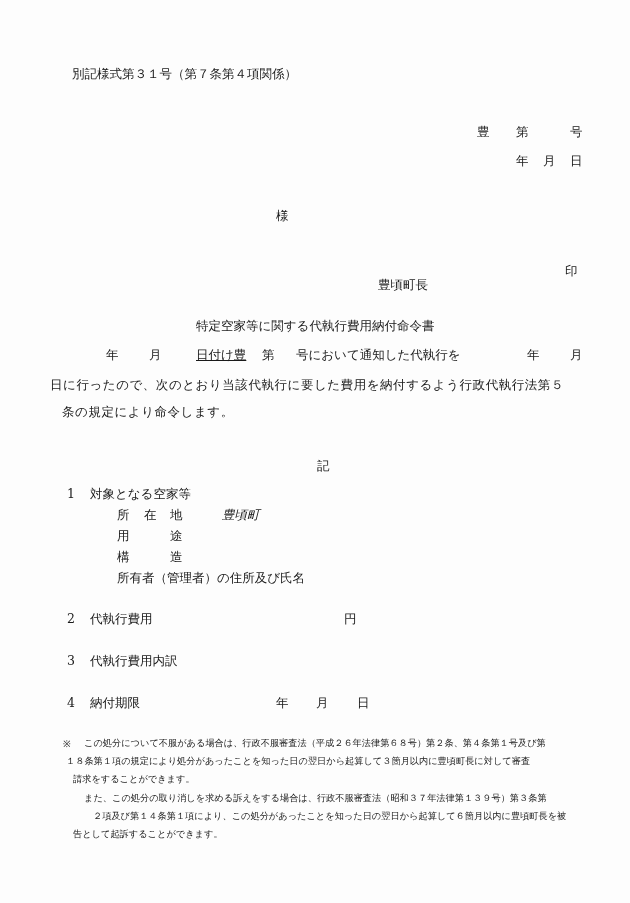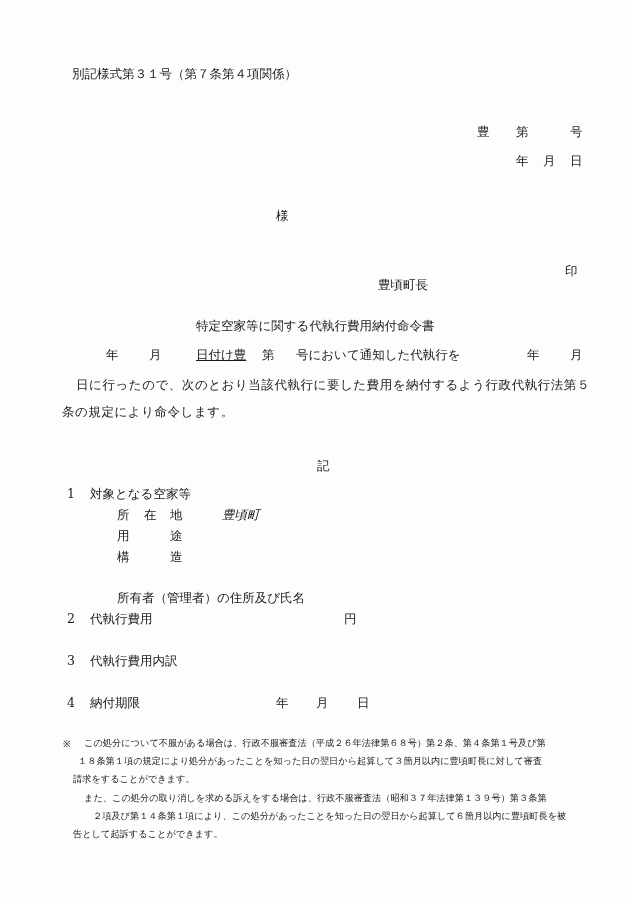--- a/index.html
+++ b/index.html
@@ -36,42 +36,42 @@
 <div class="abs t13" style="left:196px;top:318px;">特定空家等に関する代執行費用納付命令書</div>
 
 <div>
   <span class="abs t13" style="left:106px;top:347px;">年</span>
   <span class="abs t13" style="left:149px;top:347px;">月</span>
   <span class="abs t13" style="left:196px;top:347px;text-decoration:underline;">日付け豊</span>
   <span class="abs t13" style="left:262px;top:347px;">第</span>
   <span class="abs t13" style="left:288px;top:347px;margin-left:8px;">号において通知した代執行を</span>
   <span class="abs t13" style="left:527px;top:347px;">年</span>
   <span class="abs t13" style="left:570px;top:347px;">月</span>
-  <div class="abs t13" style="left:76px;top:377px;letter-spacing:0.55px;">日に行ったので、次のとおり当該代執行に要した費用を納付するよう行政代執行法第５</div>
+  <div class="abs t13" style="left:50px;top:377px;letter-spacing:0.55px;">日に行ったので、次のとおり当該代執行に要した費用を納付するよう行政代執行法第５</div>
   <div class="abs t13" style="left:62px;top:404px;letter-spacing:0.55px;">条の規定により命令します。</div>
 </div>
 
 <span class="abs t13" style="left:317px;top:458px;">記</span>
 
 <div>
   <span class="abs t13" style="left:67px;top:486px;">1</span>
   <span class="abs t13" style="left:90px;top:486px;">対象となる空家等</span>
 
   <span class="abs t13" style="left:117px;top:507px;">所</span>
   <span class="abs t13" style="left:144px;top:507px;">在</span>
   <span class="abs t13" style="left:170px;top:507px;">地</span>
   <span class="abs t13" style="left:222px;top:507px;font-style:italic;">豊頃町</span>
 
   <span class="abs t13" style="left:117px;top:528px;">用</span>
   <span class="abs t13" style="left:170px;top:528px;">途</span>
 
   <span class="abs t13" style="left:117px;top:549px;">構</span>
   <span class="abs t13" style="left:170px;top:549px;">造</span>
 
-  <span class="abs t13" style="left:117px;top:570px;margin-top:20px;">所有者（管理者）の住所及び氏名</span>
+  <span class="abs t13" style="left:117px;top:570px;">所有者（管理者）の住所及び氏名</span>
 </div>
 
 <div>
   <span class="abs t13" style="left:67px;top:611px;">2</span>
   <span class="abs t13" style="left:90px;top:611px;">代執行費用</span>
   <span class="abs t13" style="left:344px;top:611px;">円</span>
 </div>
 
 <div>
   <span class="abs t13" style="left:67px;top:653px;">3</span>
@@ -82,18 +82,18 @@
   <span class="abs t13" style="left:67px;top:695px;">4</span>
   <span class="abs t13" style="left:90px;top:695px;font-family:Liberation Serif, serif;">納付期限</span>
   <span class="abs t13" style="left:276px;top:695px;">年</span>
   <span class="abs t13" style="left:316px;top:695px;">月</span>
   <span class="abs t13" style="left:357px;top:695px;">日</span>
 </div>
 
 <div>
   <span class="abs t10" style="left:63px;top:737px;">※</span>
   <div class="abs t10" style="left:84px;top:737px;">この処分について不服がある場合は、行政不服審査法（平成２６年法律第６８号）第２条、第４条第１号及び第</div>
-  <div class="abs t10" style="left:78px;top:755px;">１８条第１項の規定により処分があったことを知った日の翌日から起算して３箇月以内に豊頃町長に対して審査</div>
+  <div class="abs t10" style="left:66px;top:755px;">１８条第１項の規定により処分があったことを知った日の翌日から起算して３箇月以内に豊頃町長に対して審査</div>
   <div class="abs t10" style="left:73px;top:773px;">請求をすることができます。</div>
   <div class="abs t10" style="left:84px;top:792px;">また、この処分の取り消しを求める訴えをする場合は、行政不服審査法（昭和３７年法律第１３９号）第３条第</div>
   <div class="abs t10" style="left:73px;top:810px;margin-left:20px;">２項及び第１４条第１項により、この処分があったことを知った日の翌日から起算して６箇月以内に豊頃町長を被</div>
   <div class="abs t10" style="left:73px;top:828px;">告として起訴することができます。</div>
 </div>
 
 </body></html>

